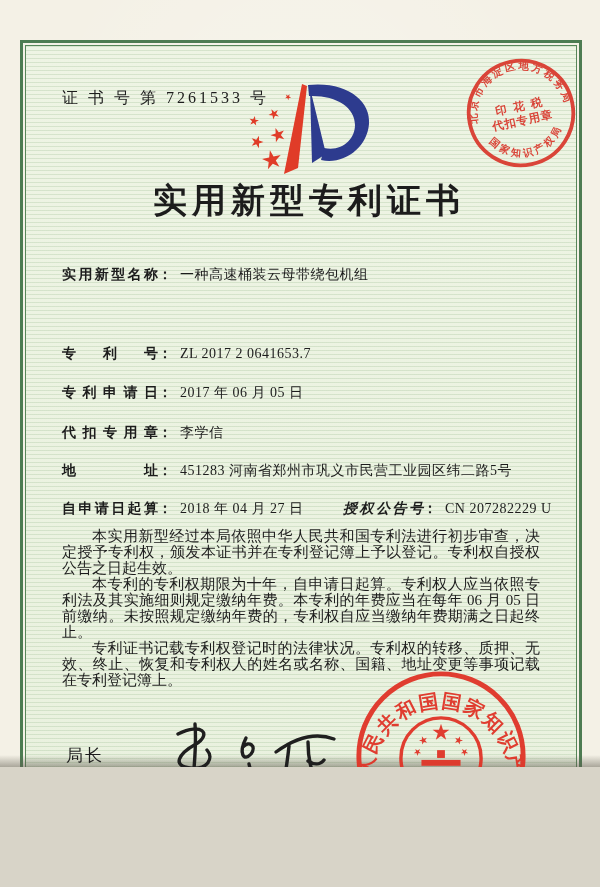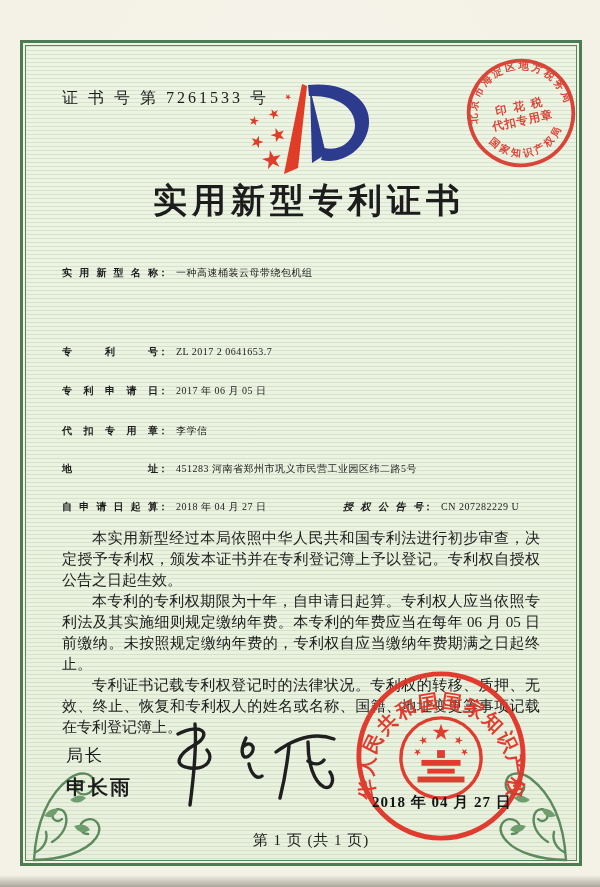--- a/index.html
+++ b/index.html
@@ -1,18 +1,18 @@
 <!DOCTYPE html>
 <html><head>
 <meta charset="utf-8">
 <style>
   html,body{margin:0;padding:0;}
   body{width:600px;height:887px;background:#d8d4c8;}
   .page{
-    position:relative;width:600px;height:887px;overflow:hidden;
+    position:relative;width:600px;height:767px;overflow:hidden;
     background:
       radial-gradient(ellipse at 50% 40%, rgba(255,255,255,.35), rgba(0,0,0,0) 70%),
       #f4f1e6;
     font-family:"Liberation Serif","DejaVu Serif",serif;
     color:#1c1c1c;
   }
   .page::after{
     content:'';position:absolute;left:0;right:0;bottom:0;height:12px;
     background:linear-gradient(to bottom, rgba(100,96,84,0), rgba(96,92,80,.5));
     pointer-events:none;
@@ -32,30 +32,30 @@
   .flourish.bl{left:24px;top:756px;}
   .flourish.br{left:464px;top:756px;transform:scaleX(-1);}
   
   .cert-no{position:absolute;left:62px;top:88px;font-size:16px;letter-spacing:3px;z-index:3;}
   .logo{position:absolute;left:247px;top:80px;width:128px;height:102px;z-index:3;}
   .title{
     position:absolute;left:18px;right:0;top:178px;text-align:center;
     font-size:34px;font-weight:700;letter-spacing:5px;z-index:3;
   }
   
-  .frow{position:absolute;left:62px;width:486px;font-size:10px;z-index:3;white-space:nowrap;}
+  .frow{position:absolute;left:62px;width:486px;font-size:14px;z-index:3;white-space:nowrap;}
   .flabel{display:inline-block;width:96px;text-align:justify;text-align-last:justify;font-weight:700;vertical-align:baseline;}
   .fcolon{font-weight:700;margin-right:8px;}
   .fvalue{letter-spacing:.5px;}
   .fgroup2{position:absolute;left:281px;top:0;white-space:nowrap;}
   .fgroup2 .flabel{width:80px;font-style:italic;}
   
   .body-text{
     position:absolute;left:62px;top:528px;width:478px;z-index:3;
-    font-size:15px;line-height:21px;text-align:justify;
+    font-size:15px;line-height:16px;text-align:justify;
   }
   .body-text p{margin:0;text-indent:2em;}
   
   .sig-title{position:absolute;left:66px;top:744px;font-size:17px;font-weight:400;letter-spacing:2px;z-index:4;}
   .sig-name{position:absolute;left:66px;top:774px;font-size:20px;font-weight:700;letter-spacing:2px;z-index:4;}
   .sig-hand{position:absolute;left:148px;top:712px;width:215px;height:100px;z-index:4;}
   
   .seal{position:absolute;left:353px;top:668px;width:176px;height:176px;z-index:3;opacity:.95;}
   .seal-date{position:absolute;left:372px;top:793px;font-size:15px;font-weight:700;letter-spacing:1px;color:#151515;z-index:5;}
   .tax-stamp{position:absolute;left:464px;top:56px;width:114px;height:114px;z-index:4;transform:rotate(-12deg);opacity:.92;}

